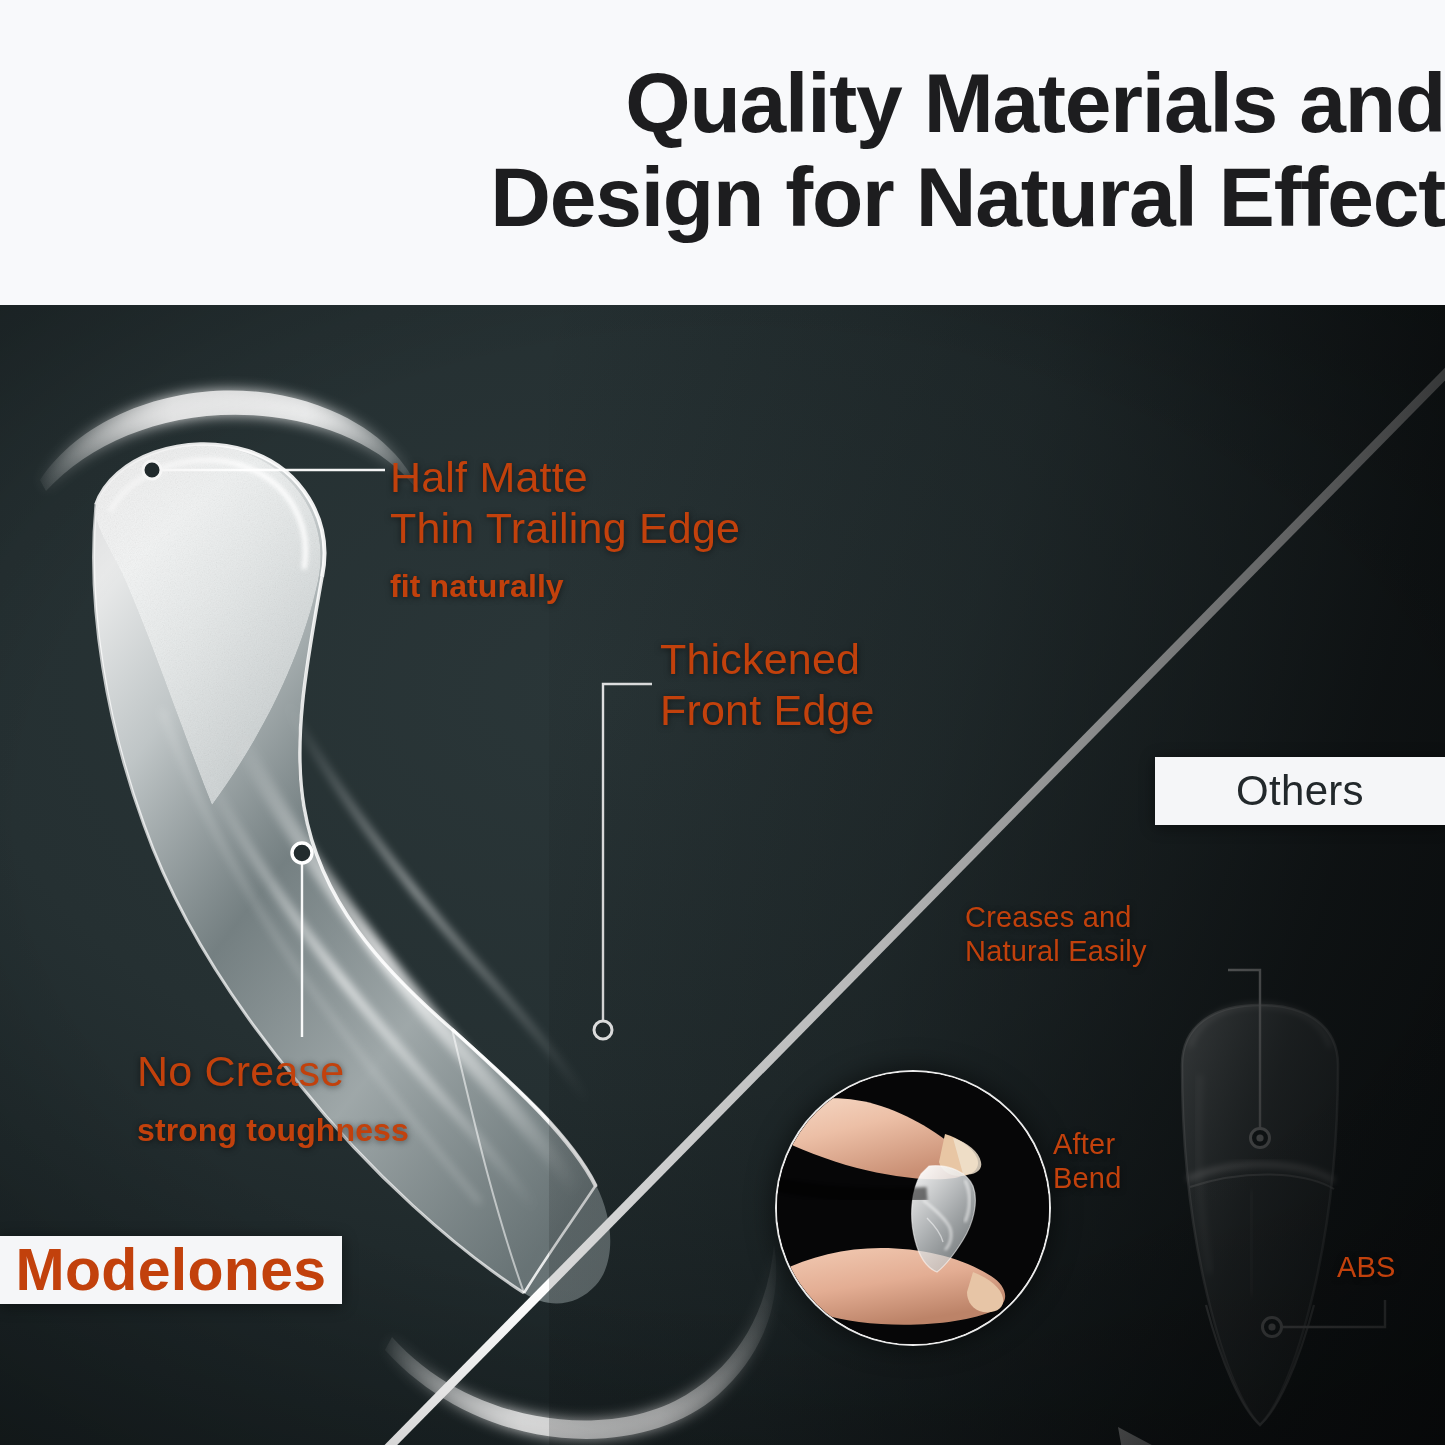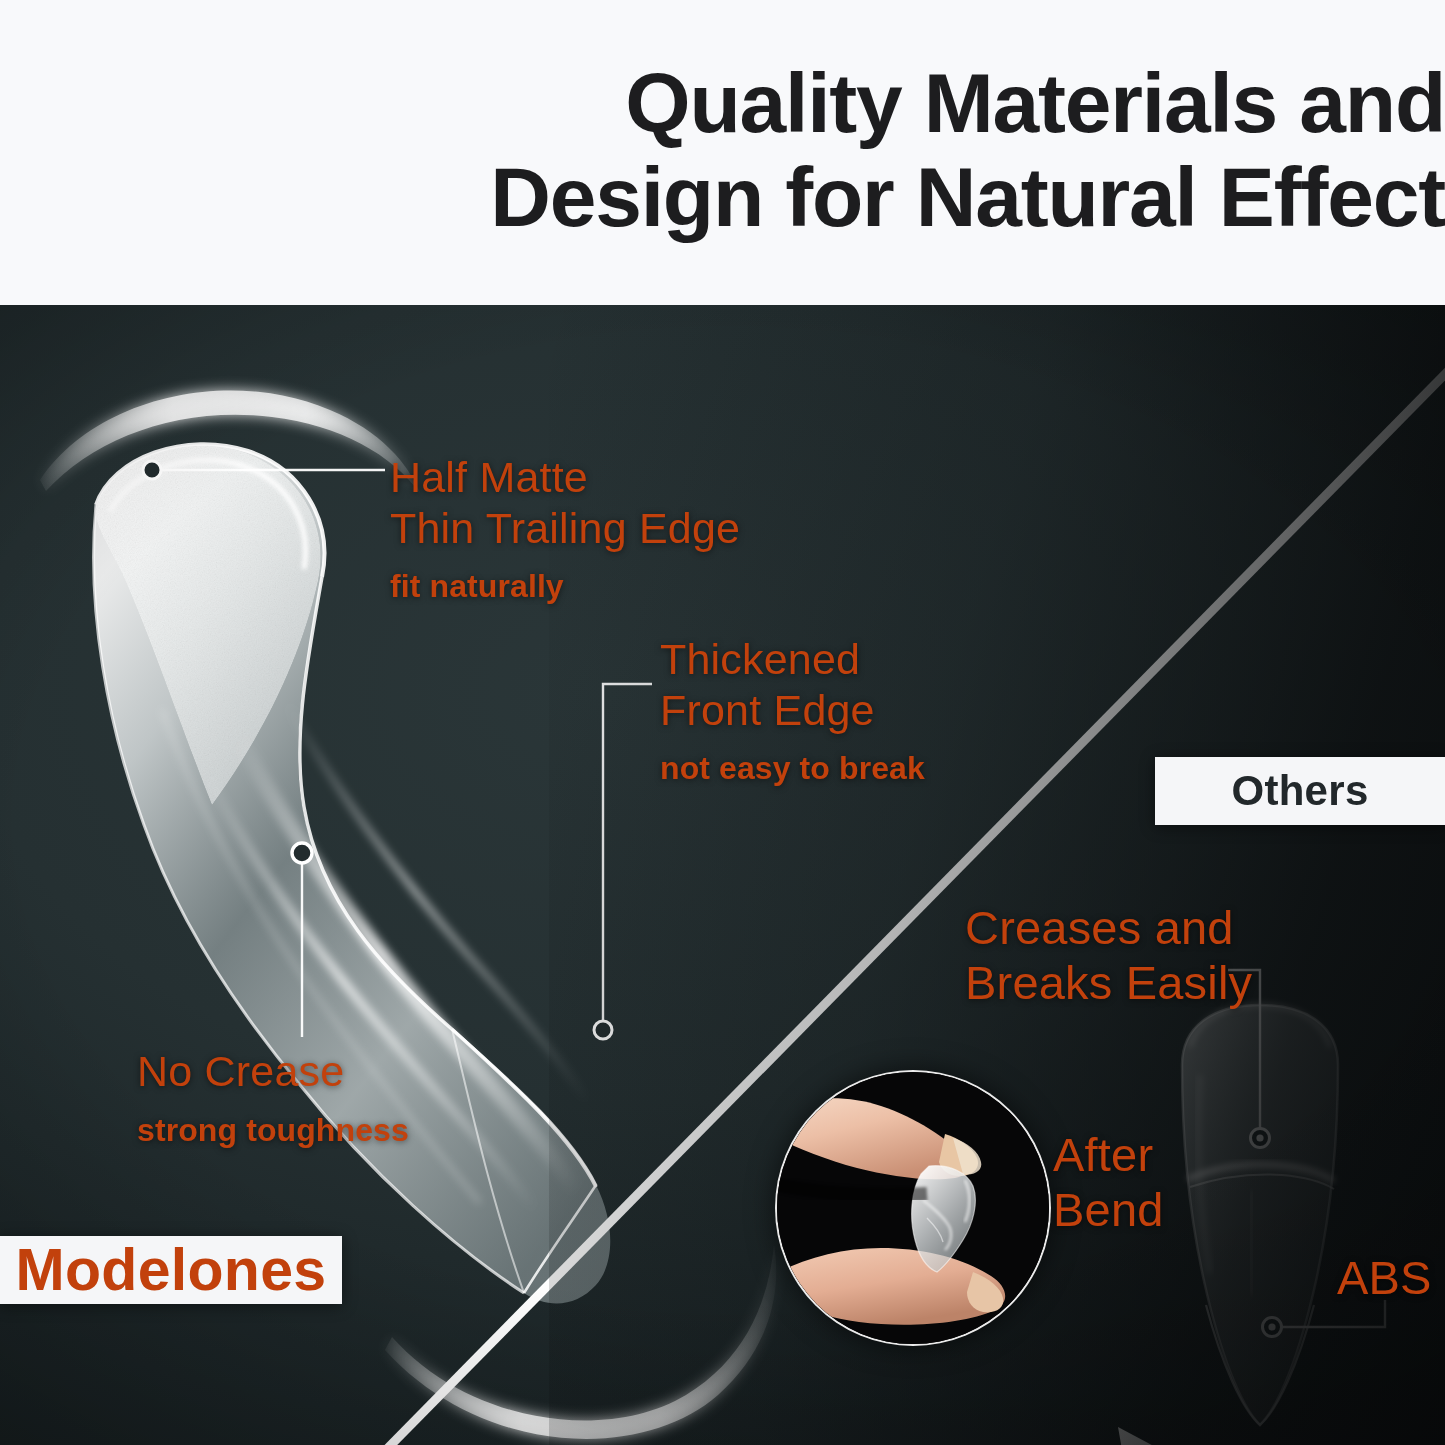--- a/index.html
+++ b/index.html
@@ -35,30 +35,30 @@
     text-shadow:0 1px 6px rgba(0,0,0,.55);}
   .ann .sub{font-size:32px;line-height:1.2;font-weight:700;margin-top:14px;letter-spacing:.1px;
     text-shadow:0 1px 6px rgba(0,0,0,.55);}
 
   #ann-half{left:390px;top:452px;}
   #ann-thick{left:660px;top:634px;}
   #ann-nocrease{left:137px;top:1046px;}
   #ann-creases{left:965px;top:900px;text-align:left;}
   #ann-afterbend{left:1053px;top:1115px;margin-top:12px;}
   #ann-abs{left:1337px;top:1250px;}
-  #ann-creases .big,#ann-afterbend .big,#ann-abs .big{font-size:47px;}
+  #ann-creases .big,#ann-afterbend .big,#ann-abs .big{font-size:29px;}
 
   
   .badge{position:absolute;background:#f5f6f8;display:flex;align-items:center;
     box-shadow:0 2px 14px rgba(0,0,0,.45);}
   #badge-modelones{left:0;top:1236px;width:342px;height:68px;justify-content:center;}
   #badge-modelones span{font-size:59px;font-weight:700;color:#c2410c;letter-spacing:.3px;
     font-family:Liberation Sans, sans-serif;}
   #badge-others{right:0;top:757px;width:290px;height:68px;justify-content:center;}
-  #badge-others span{font-size:42px;font-weight:700;color:#22282b;letter-spacing:.3px;
+  #badge-others span{font-size:42px;font-weight:400;color:#22282b;letter-spacing:.3px;
     font-family:"Liberation Sans",sans-serif;}
 
   
   .photo-circle{position:absolute;left:775px;top:1070px;width:272px;height:272px;border-radius:50%;
     border:2px solid rgba(255,255,255,.92);overflow:hidden;background:#050505;
     box-shadow:0 0 28px rgba(0,0,0,.6);}
   .photo-circle svg{display:block;}
 </style>
 </head>
 <body>
@@ -283,31 +283,30 @@
 
   <div class="ann" id="ann-half">
     <div class="big">Half Matte</div>
     <div class="big">Thin Trailing Edge</div>
     <div class="sub">fit naturally</div>
   </div>
 
   <div class="ann" id="ann-thick">
     <div class="big">Thickened</div>
     <div class="big">Front Edge</div>
-    <div class="sub">not easy to break</div>
   </div>
 
   <div class="ann" id="ann-nocrease">
     <div class="big">No Crease</div>
     <div class="sub">strong toughness</div>
   </div>
 
   <div class="ann" id="ann-creases">
     <div class="big">Creases and</div>
-    <div class="big">Breaks Easily</div>
+    <div class="big">Natural Easily</div>
   </div>
 
   <div class="ann" id="ann-afterbend">
     <div class="big">After</div>
     <div class="big">Bend</div>
   </div>
 
   <div class="ann" id="ann-abs">
     <div class="big">ABS</div>
   </div>

